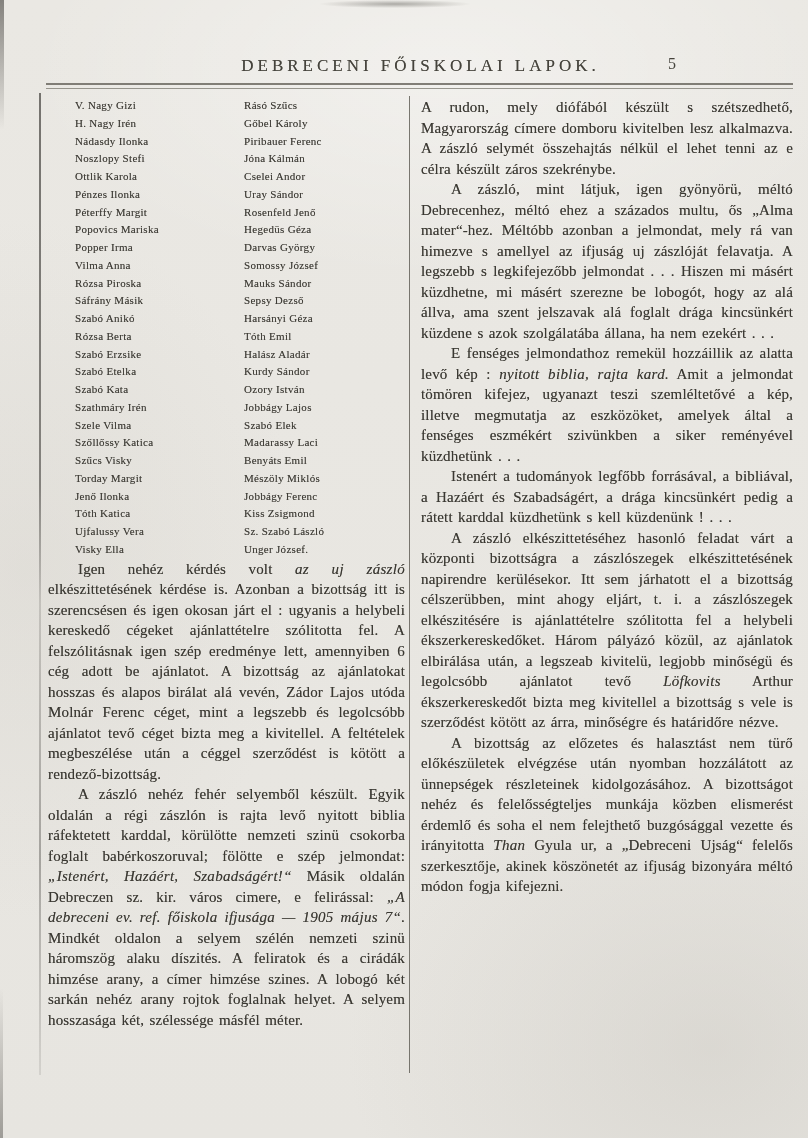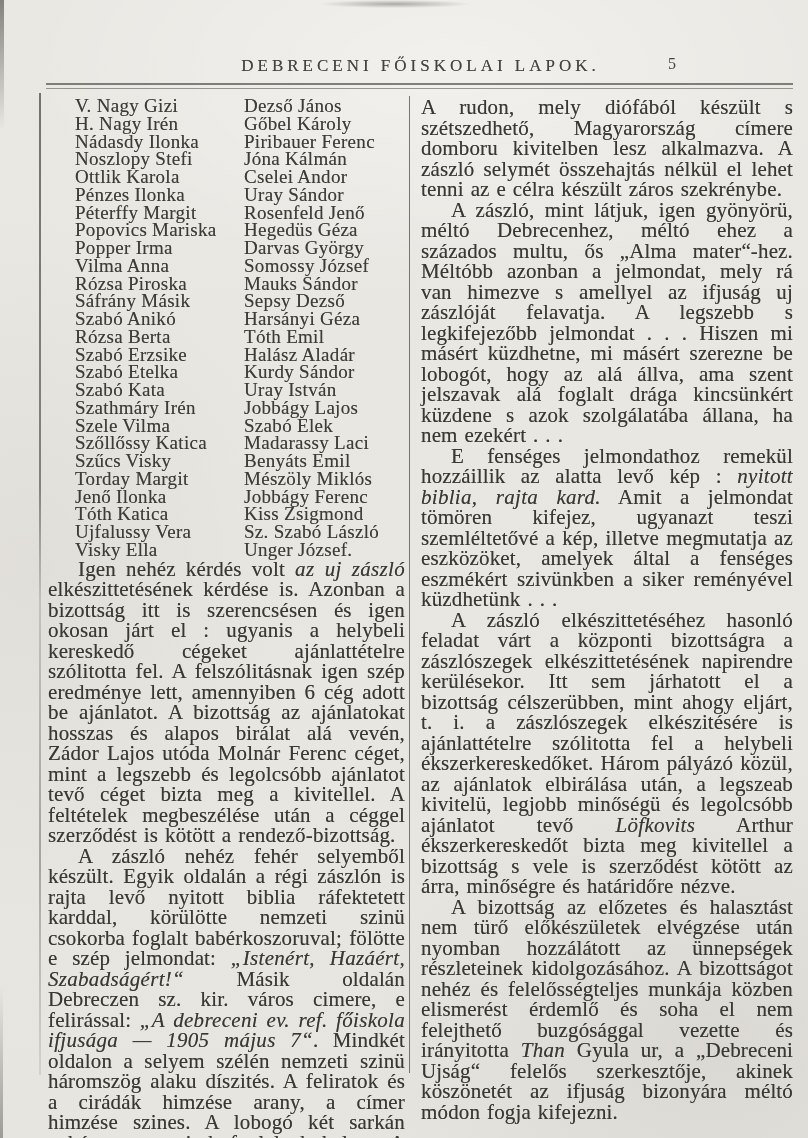--- a/index.html
+++ b/index.html
@@ -30,29 +30,29 @@
     border-top:2px solid rgba(110,107,99,0.85);
     border-bottom:1px solid rgba(130,127,119,0.8);
   }
 
   
   .col-left{position:absolute;top:97px;left:48px;width:357px;}
   .divider{position:absolute;top:96px;left:409px;width:1px;height:977px;background:rgba(90,87,80,0.8);}
   .col-right{position:absolute;top:97px;left:421px;width:372px;}
 
   
-  .names{display:flex;font-size:19px;line-height:17.75px;color:#3e3c36;
+  .names{display:flex;font-size:11px;line-height:17.75px;color:#3e3c36;
     text-shadow:0 0 0.4px rgba(56,54,47,0.5);}
   .names-col-a{width:196px;padding-left:27px;box-sizing:border-box;}
   .names-col-b{flex:1;}
   .name-row{white-space:nowrap;letter-spacing:0.3px;}
 
   
   .paras p{
-    margin:0;font-size:21px;line-height:20.5px;
+    margin:0;font-size:15px;line-height:20.5px;
     text-align:justify;word-spacing:1.5px;letter-spacing:0.15px;
     color:#3a3832;text-shadow:0 0 0.45px rgba(54,52,45,0.55);
   }
   .paras p.indent{text-indent:30px;font-family:Liberation Serif, serif;}
   .paras i{letter-spacing:0.3px;}
 
   
   .crease{
     position:absolute;left:39px;top:93px;width:2px;height:982px;
     background:linear-gradient(to bottom,
@@ -110,37 +110,37 @@
           <div class="name-row">Szele Vilma</div>
           <div class="name-row">Szőllőssy Katica</div>
           <div class="name-row">Szűcs Visky</div>
           <div class="name-row">Torday Margit</div>
           <div class="name-row">Jenő Ilonka</div>
           <div class="name-row">Tóth Katica</div>
           <div class="name-row">Ujfalussy Vera</div>
           <div class="name-row">Visky Ella</div>
         </div>
       <div class="names-col-b">
-          <div class="name-row">Dezső János</div>
+          <div class="name-row">Rásó Szűcs</div>
           <div class="name-row">Gőbel Károly</div>
           <div class="name-row">Piribauer Ferenc</div>
           <div class="name-row">Jóna Kálmán</div>
           <div class="name-row">Cselei Andor</div>
           <div class="name-row">Uray Sándor</div>
           <div class="name-row">Rosenfeld Jenő</div>
           <div class="name-row">Hegedüs Géza</div>
           <div class="name-row">Darvas György</div>
           <div class="name-row">Somossy József</div>
           <div class="name-row">Mauks Sándor</div>
           <div class="name-row">Sepsy Dezső</div>
           <div class="name-row">Harsányi Géza</div>
           <div class="name-row">Tóth Emil</div>
           <div class="name-row">Halász Aladár</div>
           <div class="name-row">Kurdy Sándor</div>
-          <div class="name-row">Uray István</div>
+          <div class="name-row">Ozory István</div>
           <div class="name-row">Jobbágy Lajos</div>
           <div class="name-row">Szabó Elek</div>
           <div class="name-row">Madarassy Laci</div>
           <div class="name-row">Benyáts Emil</div>
           <div class="name-row">Mészöly Miklós</div>
           <div class="name-row">Jobbágy Ferenc</div>
           <div class="name-row">Kiss Zsigmond</div>
           <div class="name-row">Sz. Szabó László</div>
           <div class="name-row">Unger József.</div>
         </div>
@@ -151,18 +151,19 @@
       </div>
   </div>
 
   <div class="divider"></div>
 
   <div class="col-right">
     <div class="paras">
         <p class=""><span>A rudon, mely diófából készült s szétszedhető, Magyarország címere domboru kivitelben lesz alkalmazva. A zászló selymét összehajtás nélkül el lehet tenni az e célra készült záros szekrénybe.</span></p>
         <p class="indent"><span>A zászló, mint látjuk, igen gyönyörü, méltó Debrecenhez, méltó ehez a százados multu, ős „Alma mater“-hez. Méltóbb azonban a jelmondat, mely rá van himezve s amellyel az ifjuság uj zászlóját felavatja. A legszebb s legkifejezőbb jelmondat . . . Hiszen mi másért küzdhetne, mi másért szerezne be lobogót, hogy az alá állva, ama szent jelszavak alá foglalt drága kincsünkért küzdene s azok szolgálatába állana, ha nem ezekért . . .</span></p>
         <p class="indent"><span>E fenséges jelmondathoz remekül hozzáillik az alatta levő kép : </span><i>nyitott biblia, rajta kard.</i><span> Amit a jelmondat tömören kifejez, ugyanazt teszi szemléltetővé a kép, illetve megmutatja az eszközöket, amelyek által a fenséges eszmékért szivünkben a siker reményével küzdhetünk . . .</span></p>
+        <p class="indent"><span>Istenért a tudományok legfőbb forrásával, a bibliával, a Hazáért és Szabadságért, a drága kincsünkért pedig a rátett karddal küzdhetünk s kell küzdenünk ! . . .</span></p>
         <p class="indent"><span>A zászló elkészittetéséhez hasonló feladat várt a központi bizottságra a zászlószegek elkészittetésének napirendre kerülésekor. Itt sem járhatott el a bizottság célszerübben, mint ahogy eljárt, t. i. a zászlószegek elkészitésére is ajánlattételre szólitotta fel a helybeli ékszerkereskedőket. Három pályázó közül, az ajánlatok elbirálása után, a legszeab kivitelü, legjobb minőségü és legolcsóbb ajánlatot tevő </span><i>Löfkovits</i><span> Arthur ékszerkereskedőt bizta meg kivitellel a bizottság s vele is szerződést kötött az árra, minőségre és határidőre nézve.</span></p>
         <p class="indent"><span>A bizottság az előzetes és halasztást nem türő előkészületek elvégzése után nyomban hozzálátott az ünnepségek részleteinek kidolgozásához. A bizottságot nehéz és felelősségteljes munkája közben elismerést érdemlő és soha el nem felejthető buzgósággal vezette és irányitotta </span><i>Than</i><span> Gyula ur, a „Debreceni Ujság“ felelős szerkesztője, akinek köszönetét az ifjuság bizonyára méltó módon fogja kifejezni.</span></p>
       </div>
   </div>
 
 </div>
 
 </body></html>

